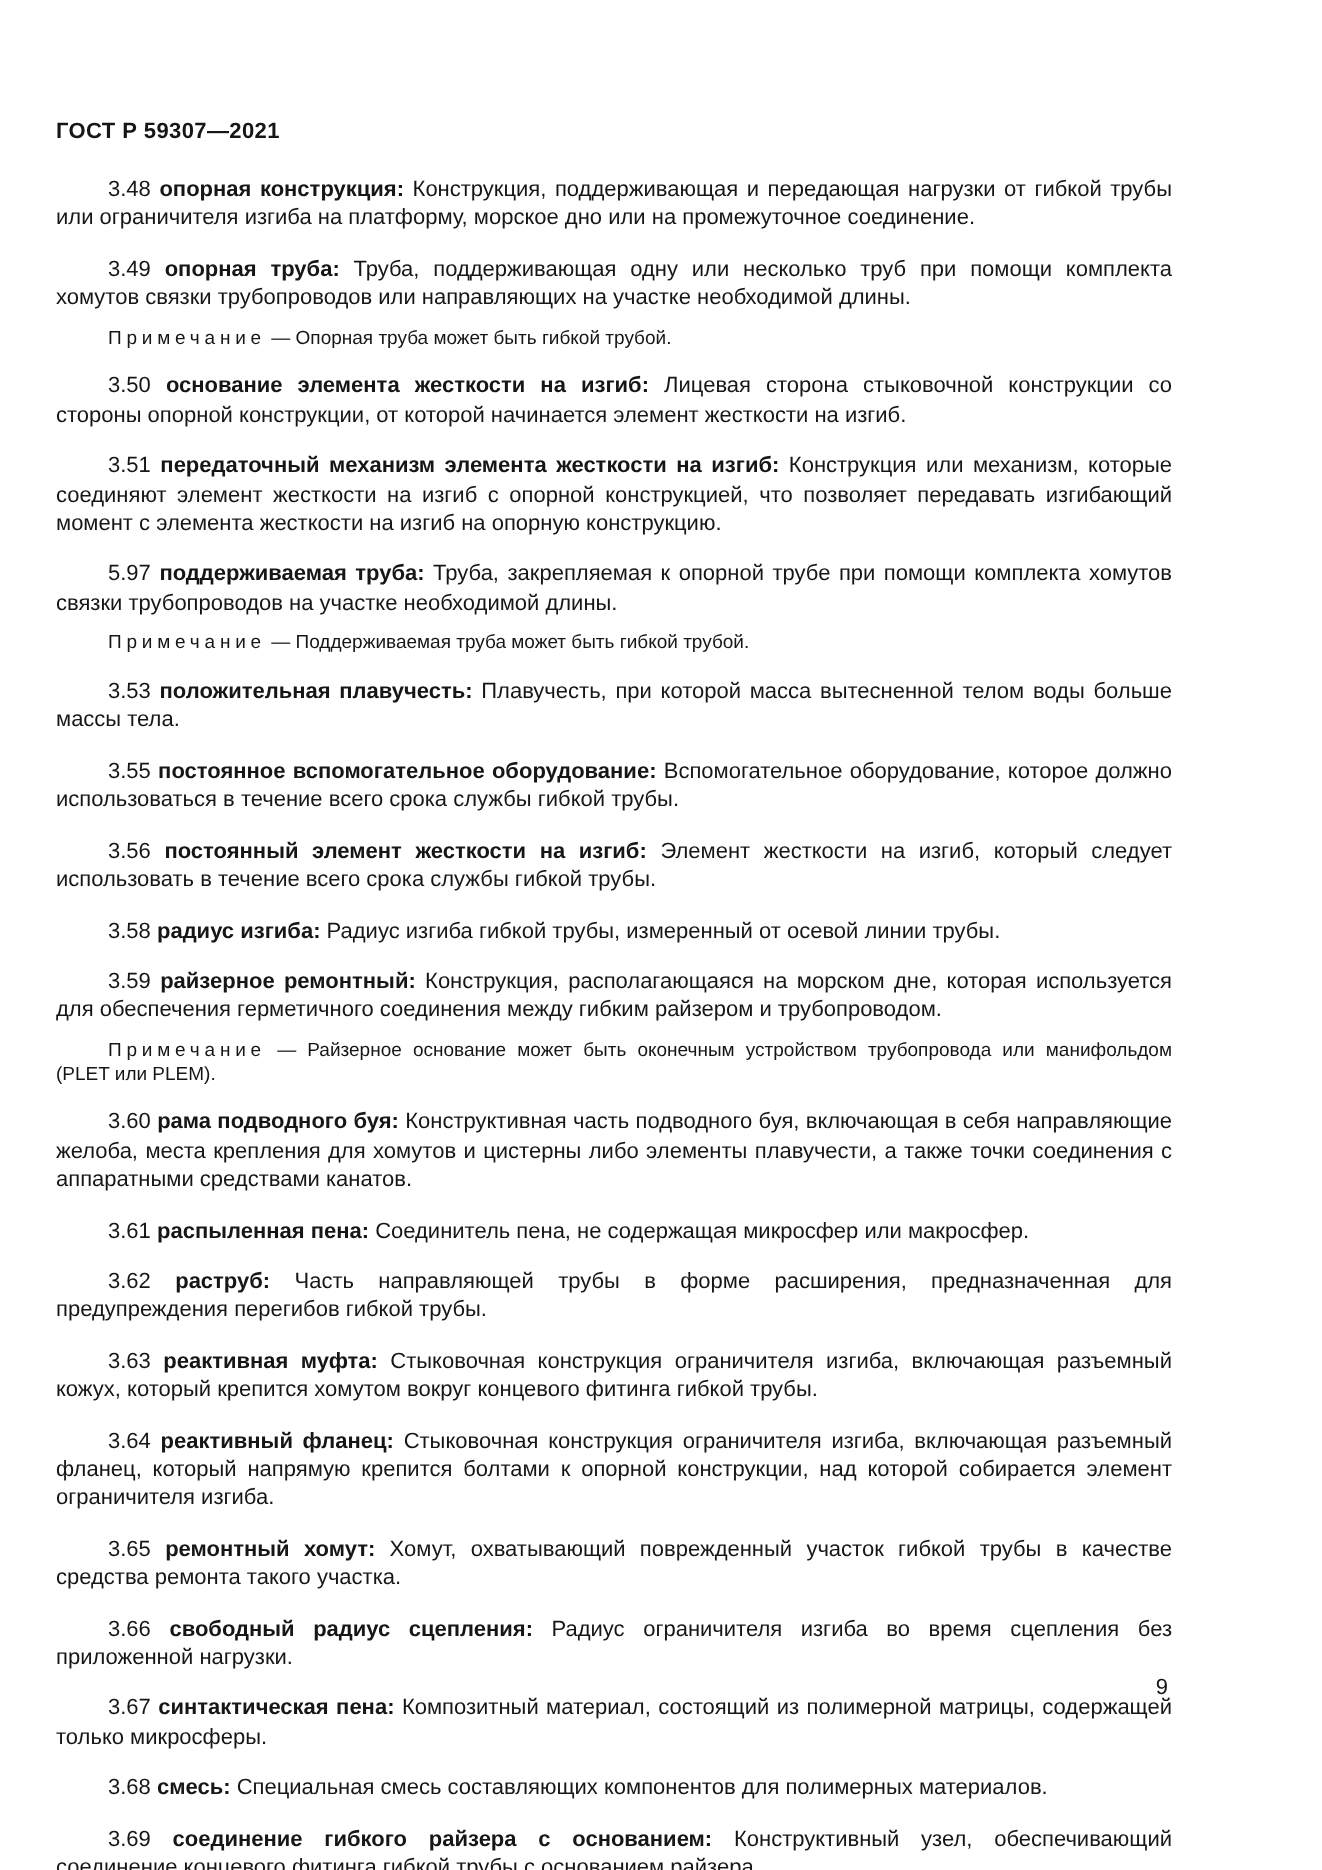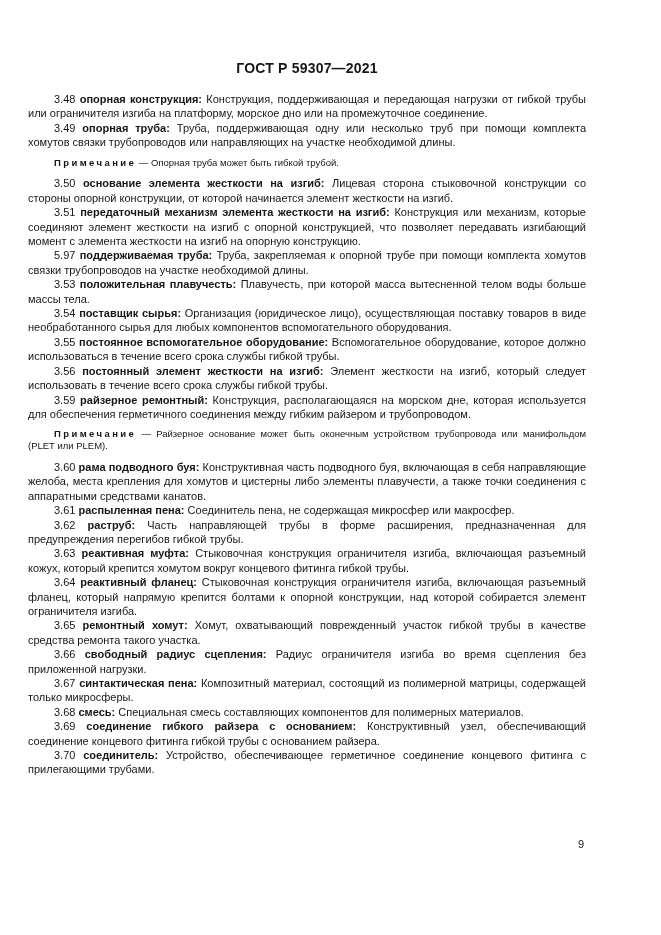--- a/index.html
+++ b/index.html
@@ -11,41 +11,42 @@
     color:#161616;
     font-family:"Liberation Sans", sans-serif;
     overflow:hidden;
   }
   .content {
     position:absolute;
     left:28px; top:60px;
     width:558px;
   }
   .doc-header {
-    text-align:center;
+    text-align:left;
     font-weight:bold;
-    font-size:14px;
+    font-size:11px;
     letter-spacing:0.2px;
     margin-bottom:16px;
   }
   .term {
     font-size:11px;
     line-height:14.4px;
     text-align:justify;
     text-indent:26px;
+    margin-top:11px;
   }
   .t-name { font-weight:bold; }
   .note {
     font-size:9.5px;
     line-height:11.8px;
     text-align:justify;
     text-indent:26px;
     margin:7px 0 8px 0;
   }
-  .n-label { letter-spacing:2.4px;font-weight:bold; }
+  .n-label { letter-spacing:2.4px; }
   .n-text { }
   .page-number {
     position:absolute;
     right:77px; top:838px;
     font-size:11px;
   }
 </style>
 </head>
 <body>
 
@@ -60,30 +61,31 @@
   <p class="term"><span class="t-num">3.49</span> <span class="t-name">опорная труба:</span> <span class="t-def">Труба, поддерживающая одну или несколько труб при помощи комплекта хомутов связки трубопроводов или направляющих на участке необходимой длины.</span></p>
 
   <p class="note"><span class="n-label">Примечание</span> <span class="n-text">— Опорная труба может быть гибкой трубой.</span></p>
 
   <p class="term"><span class="t-num">3.50</span> <span class="t-name">основание элемента жесткости на изгиб:</span> <span class="t-def">Лицевая сторона стыковочной конструкции со стороны опорной конструкции, от которой начинается элемент жесткости на изгиб.</span></p>
 
   <p class="term"><span class="t-num">3.51</span> <span class="t-name">передаточный механизм элемента жесткости на изгиб:</span> <span class="t-def">Конструкция или механизм, которые соединяют элемент жесткости на изгиб с опорной конструкцией, что позволяет передавать изгибающий момент с элемента жесткости на изгиб на опорную конструкцию.</span></p>
 
   <p class="term"><span class="t-num">5.97</span> <span class="t-name">поддерживаемая труба:</span> <span class="t-def">Труба, закрепляемая к опорной трубе при помощи комплекта хомутов связки трубопроводов на участке необходимой длины.</span></p>
 
+  <p class="note"><span class="n-label">Примечание</span> <span class="n-text">— Поддерживаемая труба может быть гибкой трубой.</span></p>
 
   <p class="term"><span class="t-num">3.53</span> <span class="t-name">положительная плавучесть:</span> <span class="t-def">Плавучесть, при которой масса вытесненной телом воды больше массы тела.</span></p>
 
-  <p class="term"><span class="t-num">3.54</span> <span class="t-name">поставщик сырья:</span> <span class="t-def">Организация (юридическое лицо), осуществляющая поставку товаров в виде необработанного сырья для любых компонентов вспомогательного оборудования.</span></p>
 
   <p class="term"><span class="t-num">3.55</span> <span class="t-name">постоянное вспомогательное оборудование:</span> <span class="t-def">Вспомогательное оборудование, которое должно использоваться в течение всего срока службы гибкой трубы.</span></p>
 
   <p class="term"><span class="t-num">3.56</span> <span class="t-name">постоянный элемент жесткости на изгиб:</span> <span class="t-def">Элемент жесткости на изгиб, который следует использовать в течение всего срока службы гибкой трубы.</span></p>
 
 
+  <p class="term"><span class="t-num">3.58</span> <span class="t-name">радиус изгиба:</span> <span class="t-def">Радиус изгиба гибкой трубы, измеренный от осевой линии трубы.</span></p>
 
   <p class="term"><span class="t-num">3.59</span> <span class="t-name">райзерное ремонтный:</span> <span class="t-def">Конструкция, располагающаяся на морском дне, которая используется для обеспечения герметичного соединения между гибким райзером и трубопроводом.</span></p>
 
   <p class="note"><span class="n-label">Примечание</span> <span class="n-text">— Райзерное основание может быть оконечным устройством трубопровода или манифольдом (PLET или PLEM).</span></p>
 
   <p class="term"><span class="t-num">3.60</span> <span class="t-name">рама подводного буя:</span> <span class="t-def">Конструктивная часть подводного буя, включающая в себя направляющие желоба, места крепления для хомутов и цистерны либо элементы плавучести, а также точки соединения с аппаратными средствами канатов.</span></p>
 
   <p class="term"><span class="t-num">3.61</span> <span class="t-name">распыленная пена:</span> <span class="t-def">Соединитель пена, не содержащая микросфер или макросфер.</span></p>
 
   <p class="term"><span class="t-num">3.62</span> <span class="t-name">раструб:</span> <span class="t-def">Часть направляющей трубы в форме расширения, предназначенная для предупреждения перегибов гибкой трубы.</span></p>

